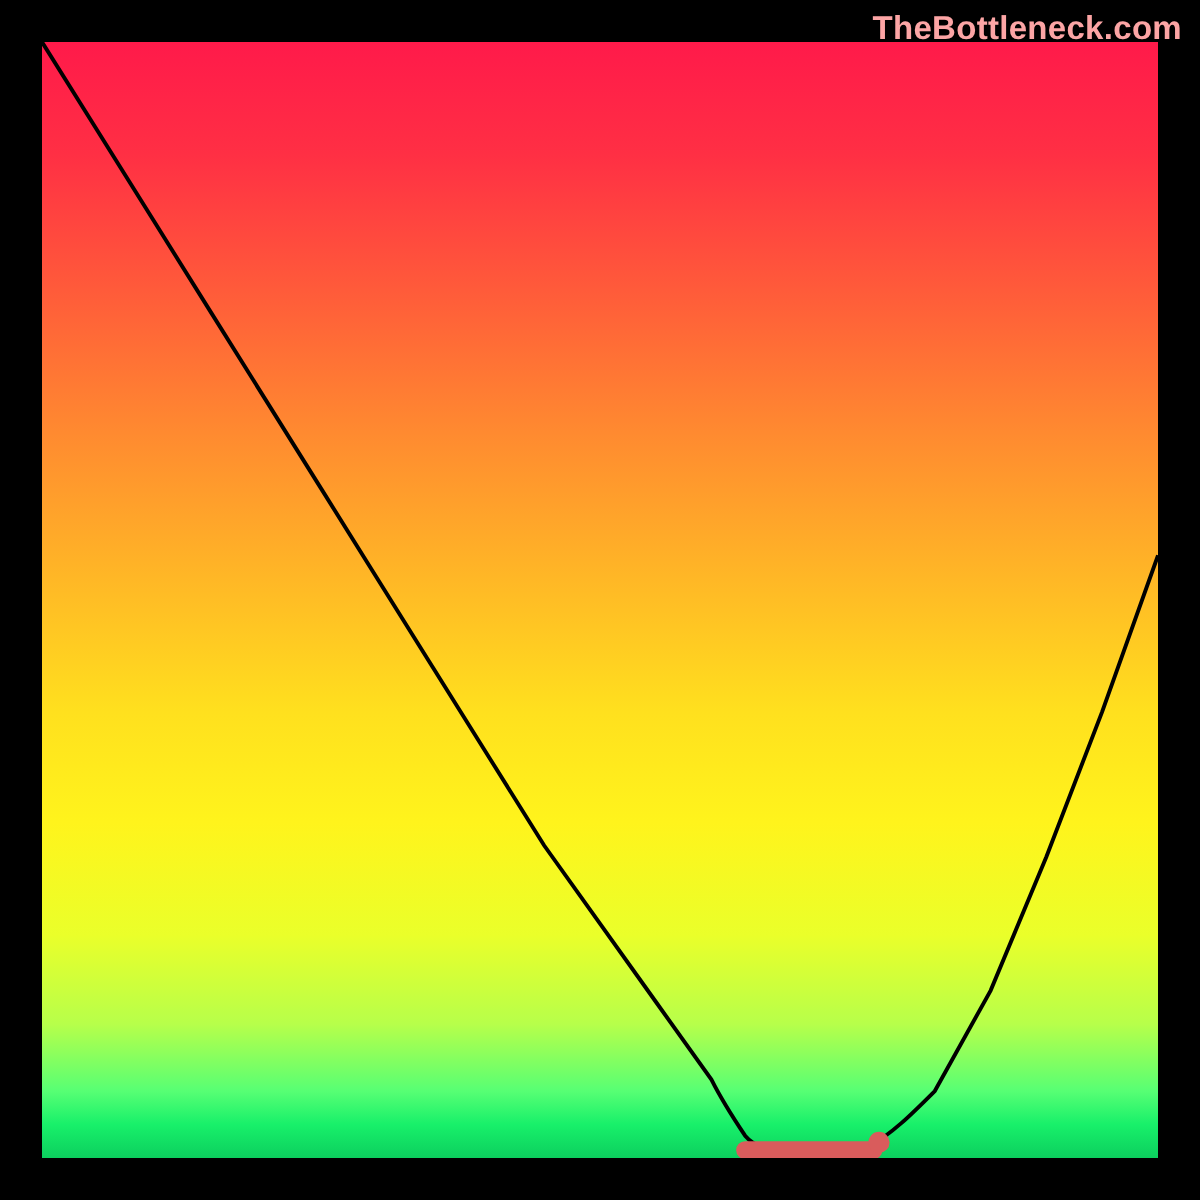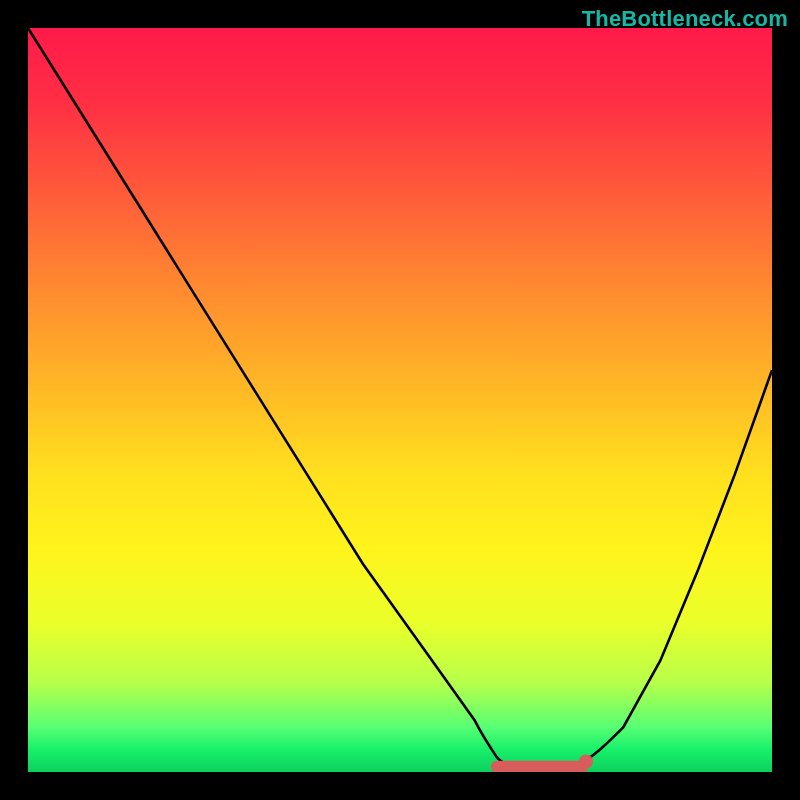--- a/index.html
+++ b/index.html
@@ -43,21 +43,21 @@
     );
   }
   .curve-layer {
     position: absolute;
     inset: 0;
   }
   .watermark {
     position: absolute;
     top: 6px;
     right: 12px;
-    color: #14b8a6;
+    color: #fca5a5;
     font-size: 22px;
     font-weight: 600;
     letter-spacing: 0.2px;
     user-select: none;
   }
 </style>
 </head>
 <body>
 
 <div class="stage">

